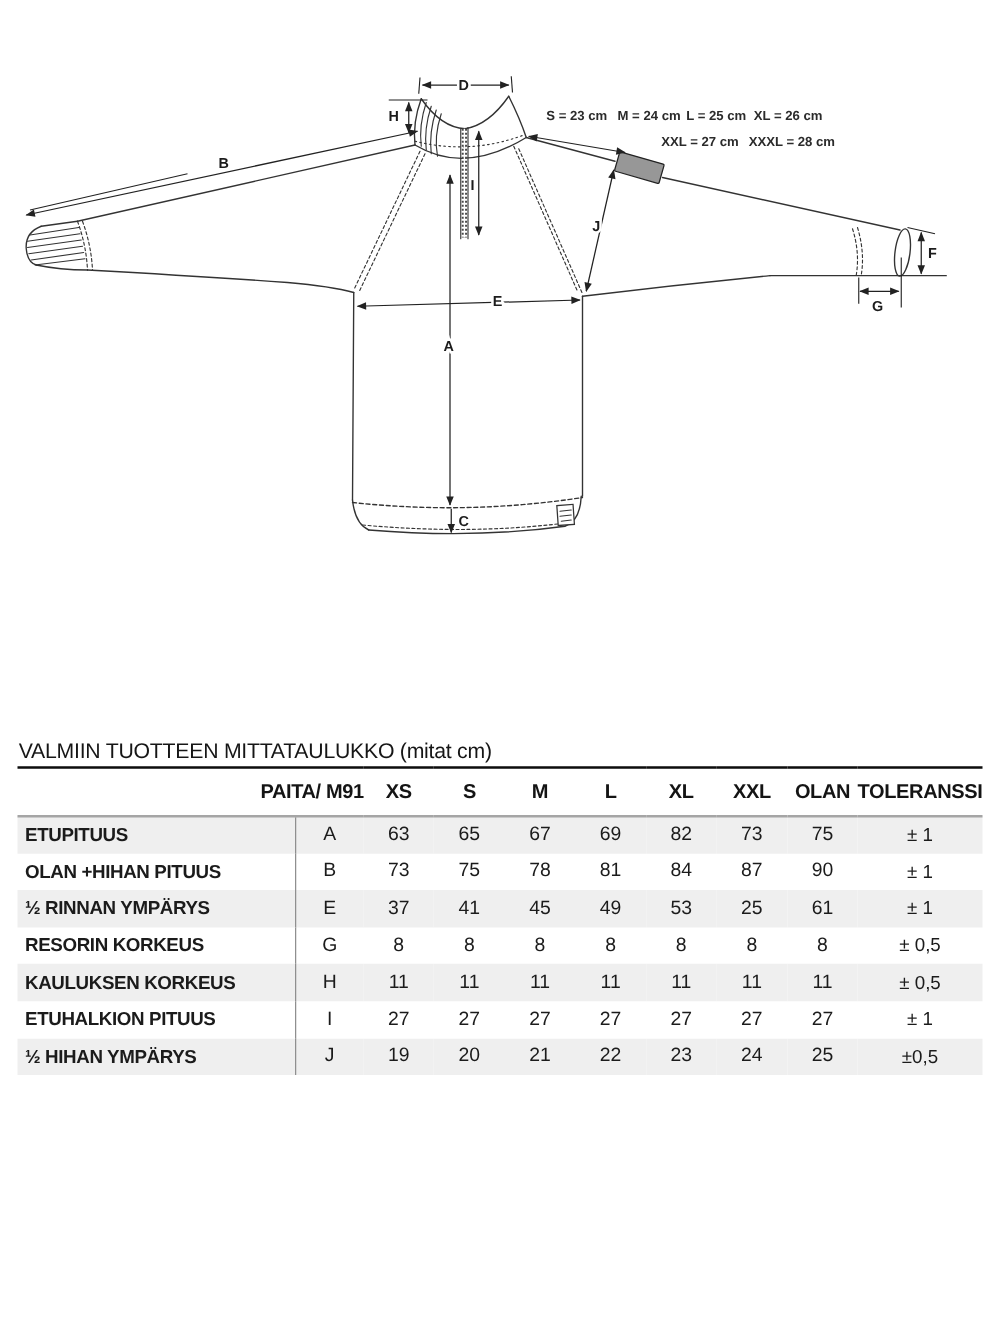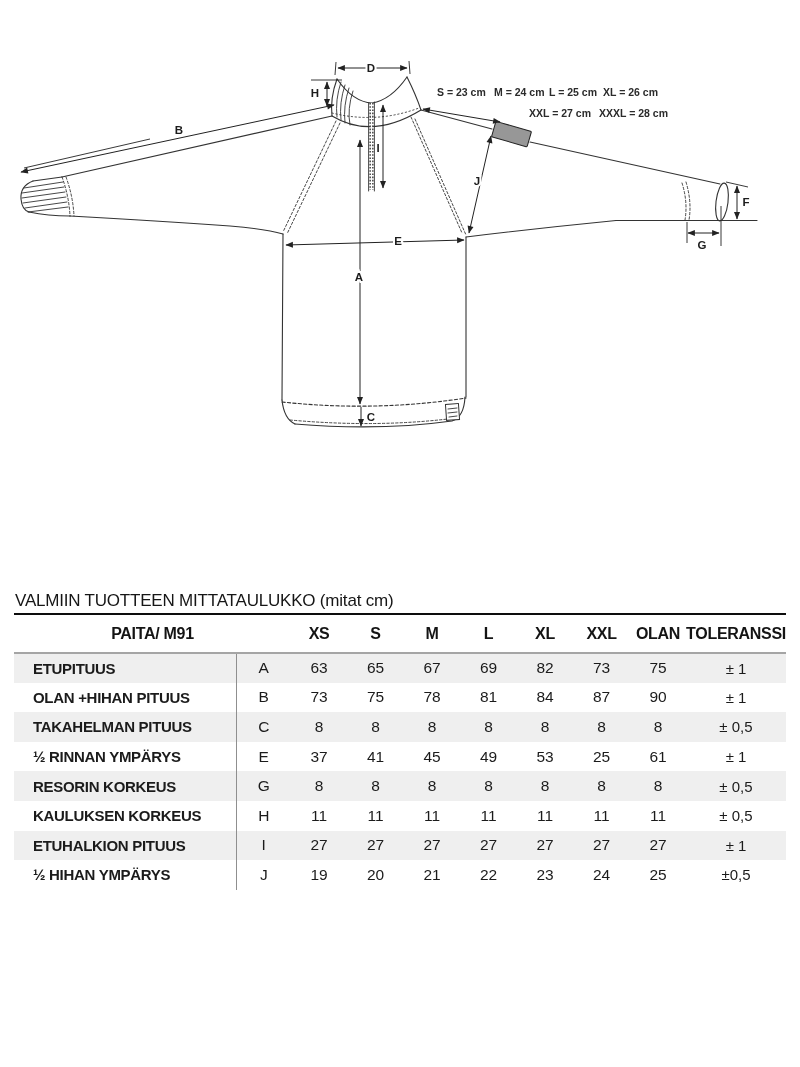--- a/index.html
+++ b/index.html
@@ -17,25 +17,25 @@
   .ref{fill:none;stroke:#222;stroke-width:0.9;}
   .L{font:600 11.5px "Liberation Sans",sans-serif;fill:#1c1c1c;text-anchor:middle;
      paint-order:stroke fill;stroke:#ffffff;stroke-width:4px;}
   .note{font:700 10.5px "Liberation Sans",sans-serif;fill:#2b2b2b;}
   
   .doc-title{position:absolute;top:591px;left:15px;font-size:17px;letter-spacing:-0.2px;color:#161616;}
   
   table.size{position:absolute;top:613px;left:14px;width:772px;border-collapse:collapse;table-layout:fixed;}
   table.size thead tr{border-top:2px solid #0d0d0d;border-bottom:2px solid #a5a5a5;height:39px;}
   table.size th{font-size:16px;font-weight:bold;letter-spacing:-0.3px;color:#141414;padding:0;}
-  th.prod{text-align:center;padding-left:2px;font-size:17px;}
+  th.prod{text-align:right;padding-left:2px;font-size:17px;}
   table.size tbody tr{height:29.6px;}
   table.size tbody tr:nth-child(odd){background:#efefef;}
   td{font-size:15.5px;text-align:center;padding:0;color:#1b1b1b;}
-  td.lbl{font-weight:bold;font-size:15px;text-align:left;padding-left:19px;letter-spacing:-0.3px;
+  td.lbl{font-weight:bold;font-size:15px;text-align:left;padding-left:6px;letter-spacing:-0.3px;
          border-right:1px solid #8f8f8f;}
   td.tol{font-size:15px;}
 </style>
 </head>
 <body>
 
 <div class="sheet">
 
   <svg class="diagram" width="800" height="560" viewBox="0 0 800 560">
     <defs>
@@ -203,32 +203,20 @@
         <td>73</td>
         <td>75</td>
         <td>78</td>
         <td>81</td>
         <td>84</td>
         <td>87</td>
         <td>90</td>
         <td class="tol">± 1</td>
       </tr>
       <tr>
-        <td class="lbl">TAKAHELMAN PITUUS</td>
-        <td>C</td>
-        <td>8</td>
-        <td>8</td>
-        <td>8</td>
-        <td>8</td>
-        <td>8</td>
-        <td>8</td>
-        <td>8</td>
-        <td class="tol">± 0,5</td>
-      </tr>
-      <tr>
         <td class="lbl">½ RINNAN YMPÄRYS</td>
         <td>E</td>
         <td>37</td>
         <td>41</td>
         <td>45</td>
         <td>49</td>
         <td>53</td>
         <td>25</td>
         <td>61</td>
         <td class="tol">± 1</td>

